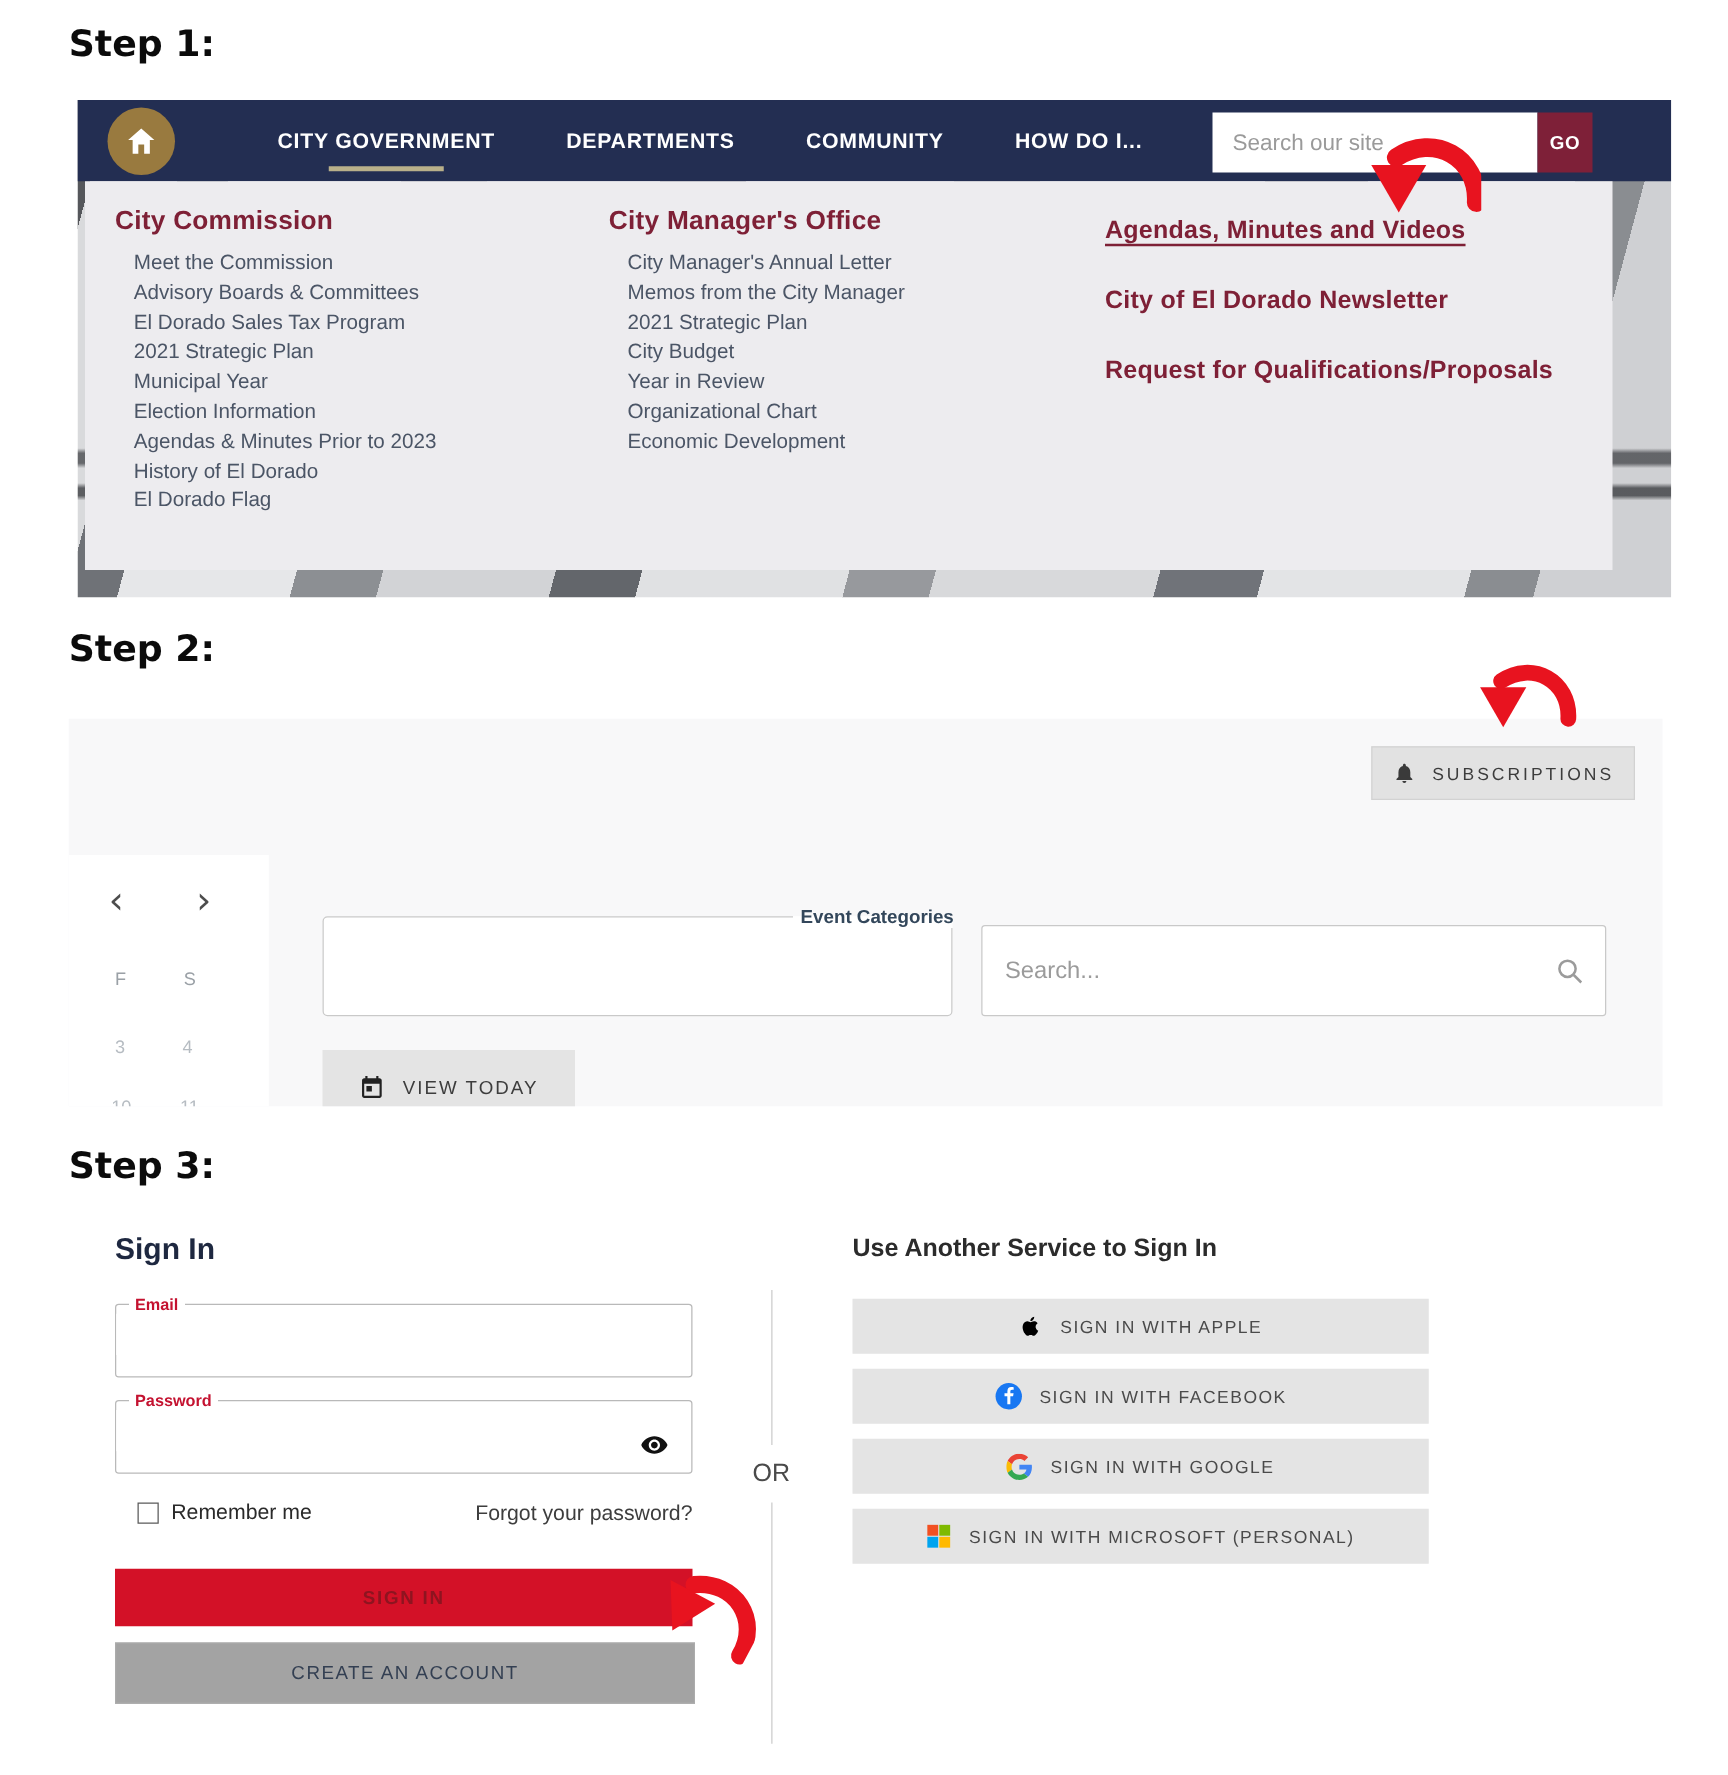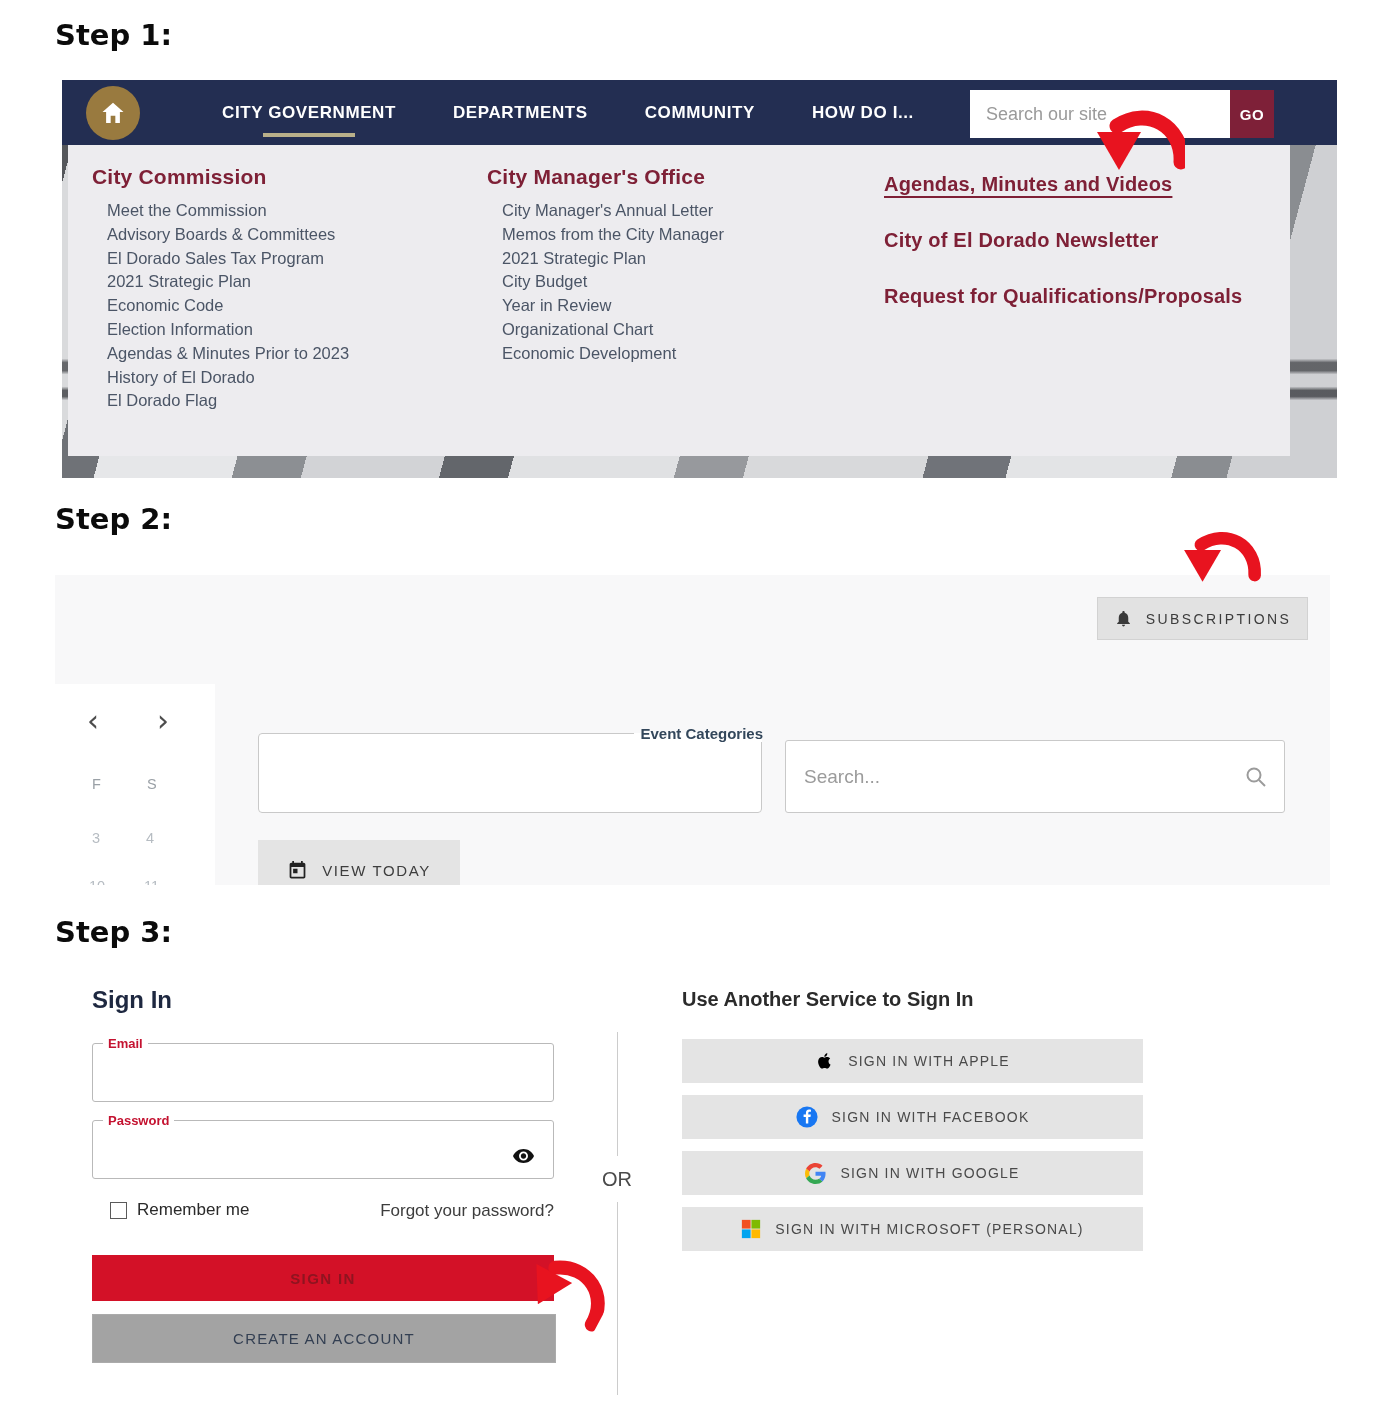--- a/index.html
+++ b/index.html
@@ -140,21 +140,21 @@
     </div>
 
     <div class="dropdown">
       <div class="menu-col" style="left:24px;">
         <div class="menu-heading">City Commission</div>
         <ul class="menu-list">
           <li>Meet the Commission</li>
           <li>Advisory Boards &amp; Committees</li>
           <li>El Dorado Sales Tax Program</li>
           <li>2021 Strategic Plan</li>
-          <li>Economic Code</li>
+          <li>Municipal Year</li>
           <li>Election Information</li>
           <li>Agendas &amp; Minutes Prior to 2023</li>
           <li>History of El Dorado</li>
           <li>El Dorado Flag</li>
         </ul>
       </div>
       <div class="menu-col" style="left:419px;">
         <div class="menu-heading">City Manager's Office</div>
         <ul class="menu-list">
           <li>City Manager's Annual Letter</li>

